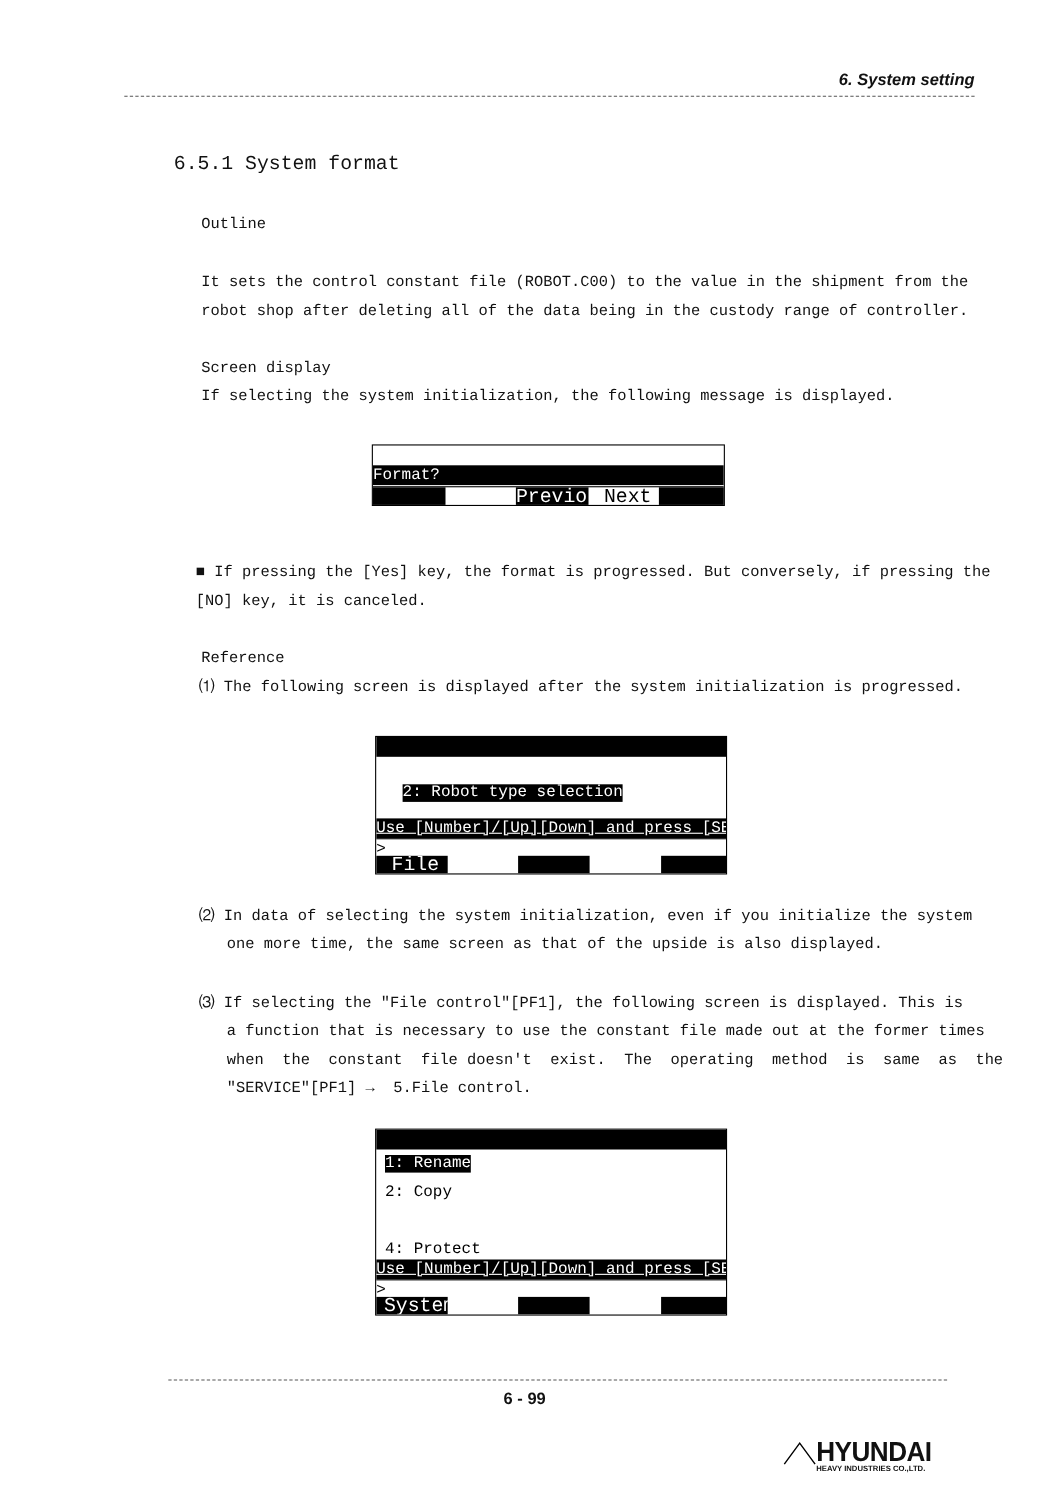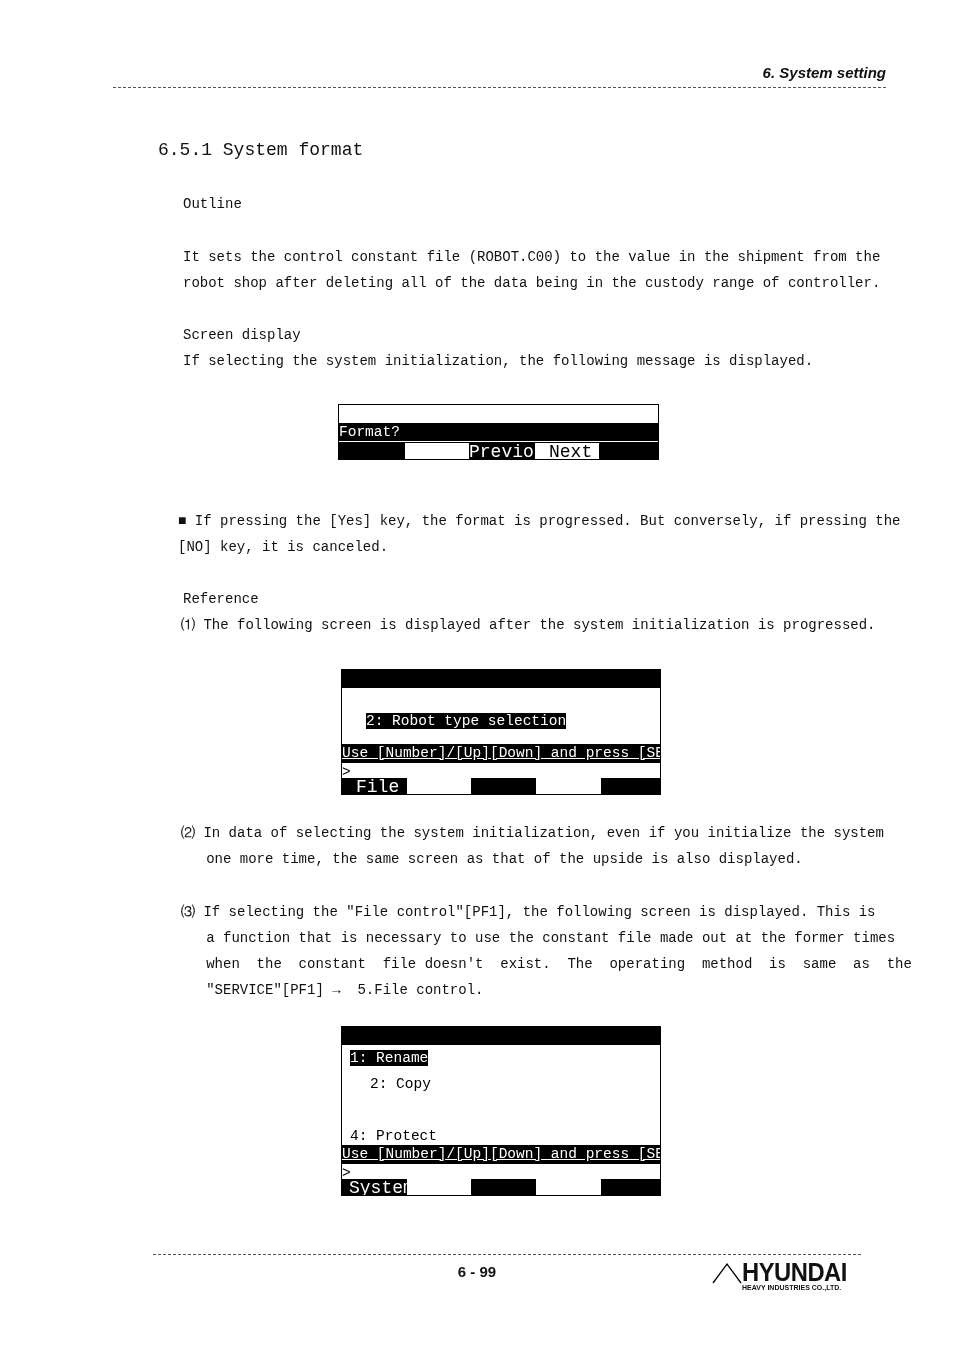--- a/index.html
+++ b/index.html
@@ -9,21 +9,21 @@
   .dash{position:absolute;height:0;border-top:1px dashed #555;}
   .h1{left:158px;top:140px;font-family:"Liberation Mono",monospace;font-size:18px;}
   .txt{font-family:"Liberation Mono",monospace;font-size:14px;line-height:26px;white-space:pre;}
   .para{left:183px;}
   
   .lcd{position:absolute;border:1px solid #000;background:#fff;font-family:"Liberation Mono",monospace;font-size:14.5px;color:#000;overflow:hidden;box-sizing:border-box;}
   .lcd .row{position:absolute;left:0;right:0;white-space:pre;line-height:18px;}
   .inv{background:#000;color:#fff;}
   .fkey{position:absolute;bottom:0;height:16px;line-height:18px;overflow:hidden;white-space:pre;font-size:18px;}
   .footer-page{left:0;right:0;top:1263px;text-align:center;font-family:"Liberation Sans",sans-serif;font-weight:bold;font-size:15px;}
-  .logo{left:712px;top:1262px;width:140px;height:34px;}
+  .logo{left:712px;top:1310px;width:140px;height:34px;}
   .logo .big{position:absolute;left:30px;top:-4px;font-family:"Liberation Sans",sans-serif;font-weight:bold;font-size:25px;letter-spacing:-0.5px;transform:scaleX(0.95);transform-origin:left;}
   .logo .small{position:absolute;left:30px;top:22px;font-family:"Liberation Sans",sans-serif;font-weight:bold;font-size:7px;white-space:nowrap;}
 </style>
 </head>
 <body>
 
 <div class="abs header-title">6. System setting</div>
 <div class="dash" style="left:113px;right:68px;top:87px;"></div>
 
 <div class="abs h1">6.5.1 System format</div>
@@ -74,21 +74,21 @@
 <div class="abs txt" style="left:181px;top:951px;">   when  the  constant  file doesn't  exist.  The  operating  method  is  same  as  the</div>
 <div class="abs txt" style="left:181px;top:977px;">   "SERVICE"[PF1] →  5.File control.</div>
 
 <div class="lcd" style="left:341px;top:1026px;width:320px;height:170px;">
   <div class="row inv" style="top:0;height:18px;">
     <span class="abs" style="left:1px;">14:39:38</span>
     <span class="abs" style="left:81px;">*** File manager ***</span>
     <span class="abs" style="right:1px;">EditLock</span>
   </div>
   <div class="row" style="top:22px;left:8px;right:auto;"><span class="inv">1: Rename</span></div>
-  <div class="row" style="top:48px;left:8px;margin-left:20px;">2: Copy</div>
+  <div class="row" style="top:48px;left:8px;">2: Copy</div>
   <div class="row" style="top:100px;left:8px;">4: Protect</div>
   <div class="row inv" style="top:118px;height:18px;text-decoration:underline;">Use [Number]/[Up][Down] and press [SET].</div>
   <div class="row" style="top:136px;height:17px;border-top:1px solid #000;">&gt;</div>
   <div class="fkey inv" style="left:0;width:65px;padding-left:7px;box-sizing:border-box;margin-top:40px;">System</div>
   <div class="fkey" style="left:65px;width:64px;"></div>
   <div class="fkey inv" style="left:129px;width:65px;"></div>
   <div class="fkey" style="left:194px;width:65px;"></div>
   <div class="fkey inv" style="left:259px;width:61px;"></div>
 </div>
 

